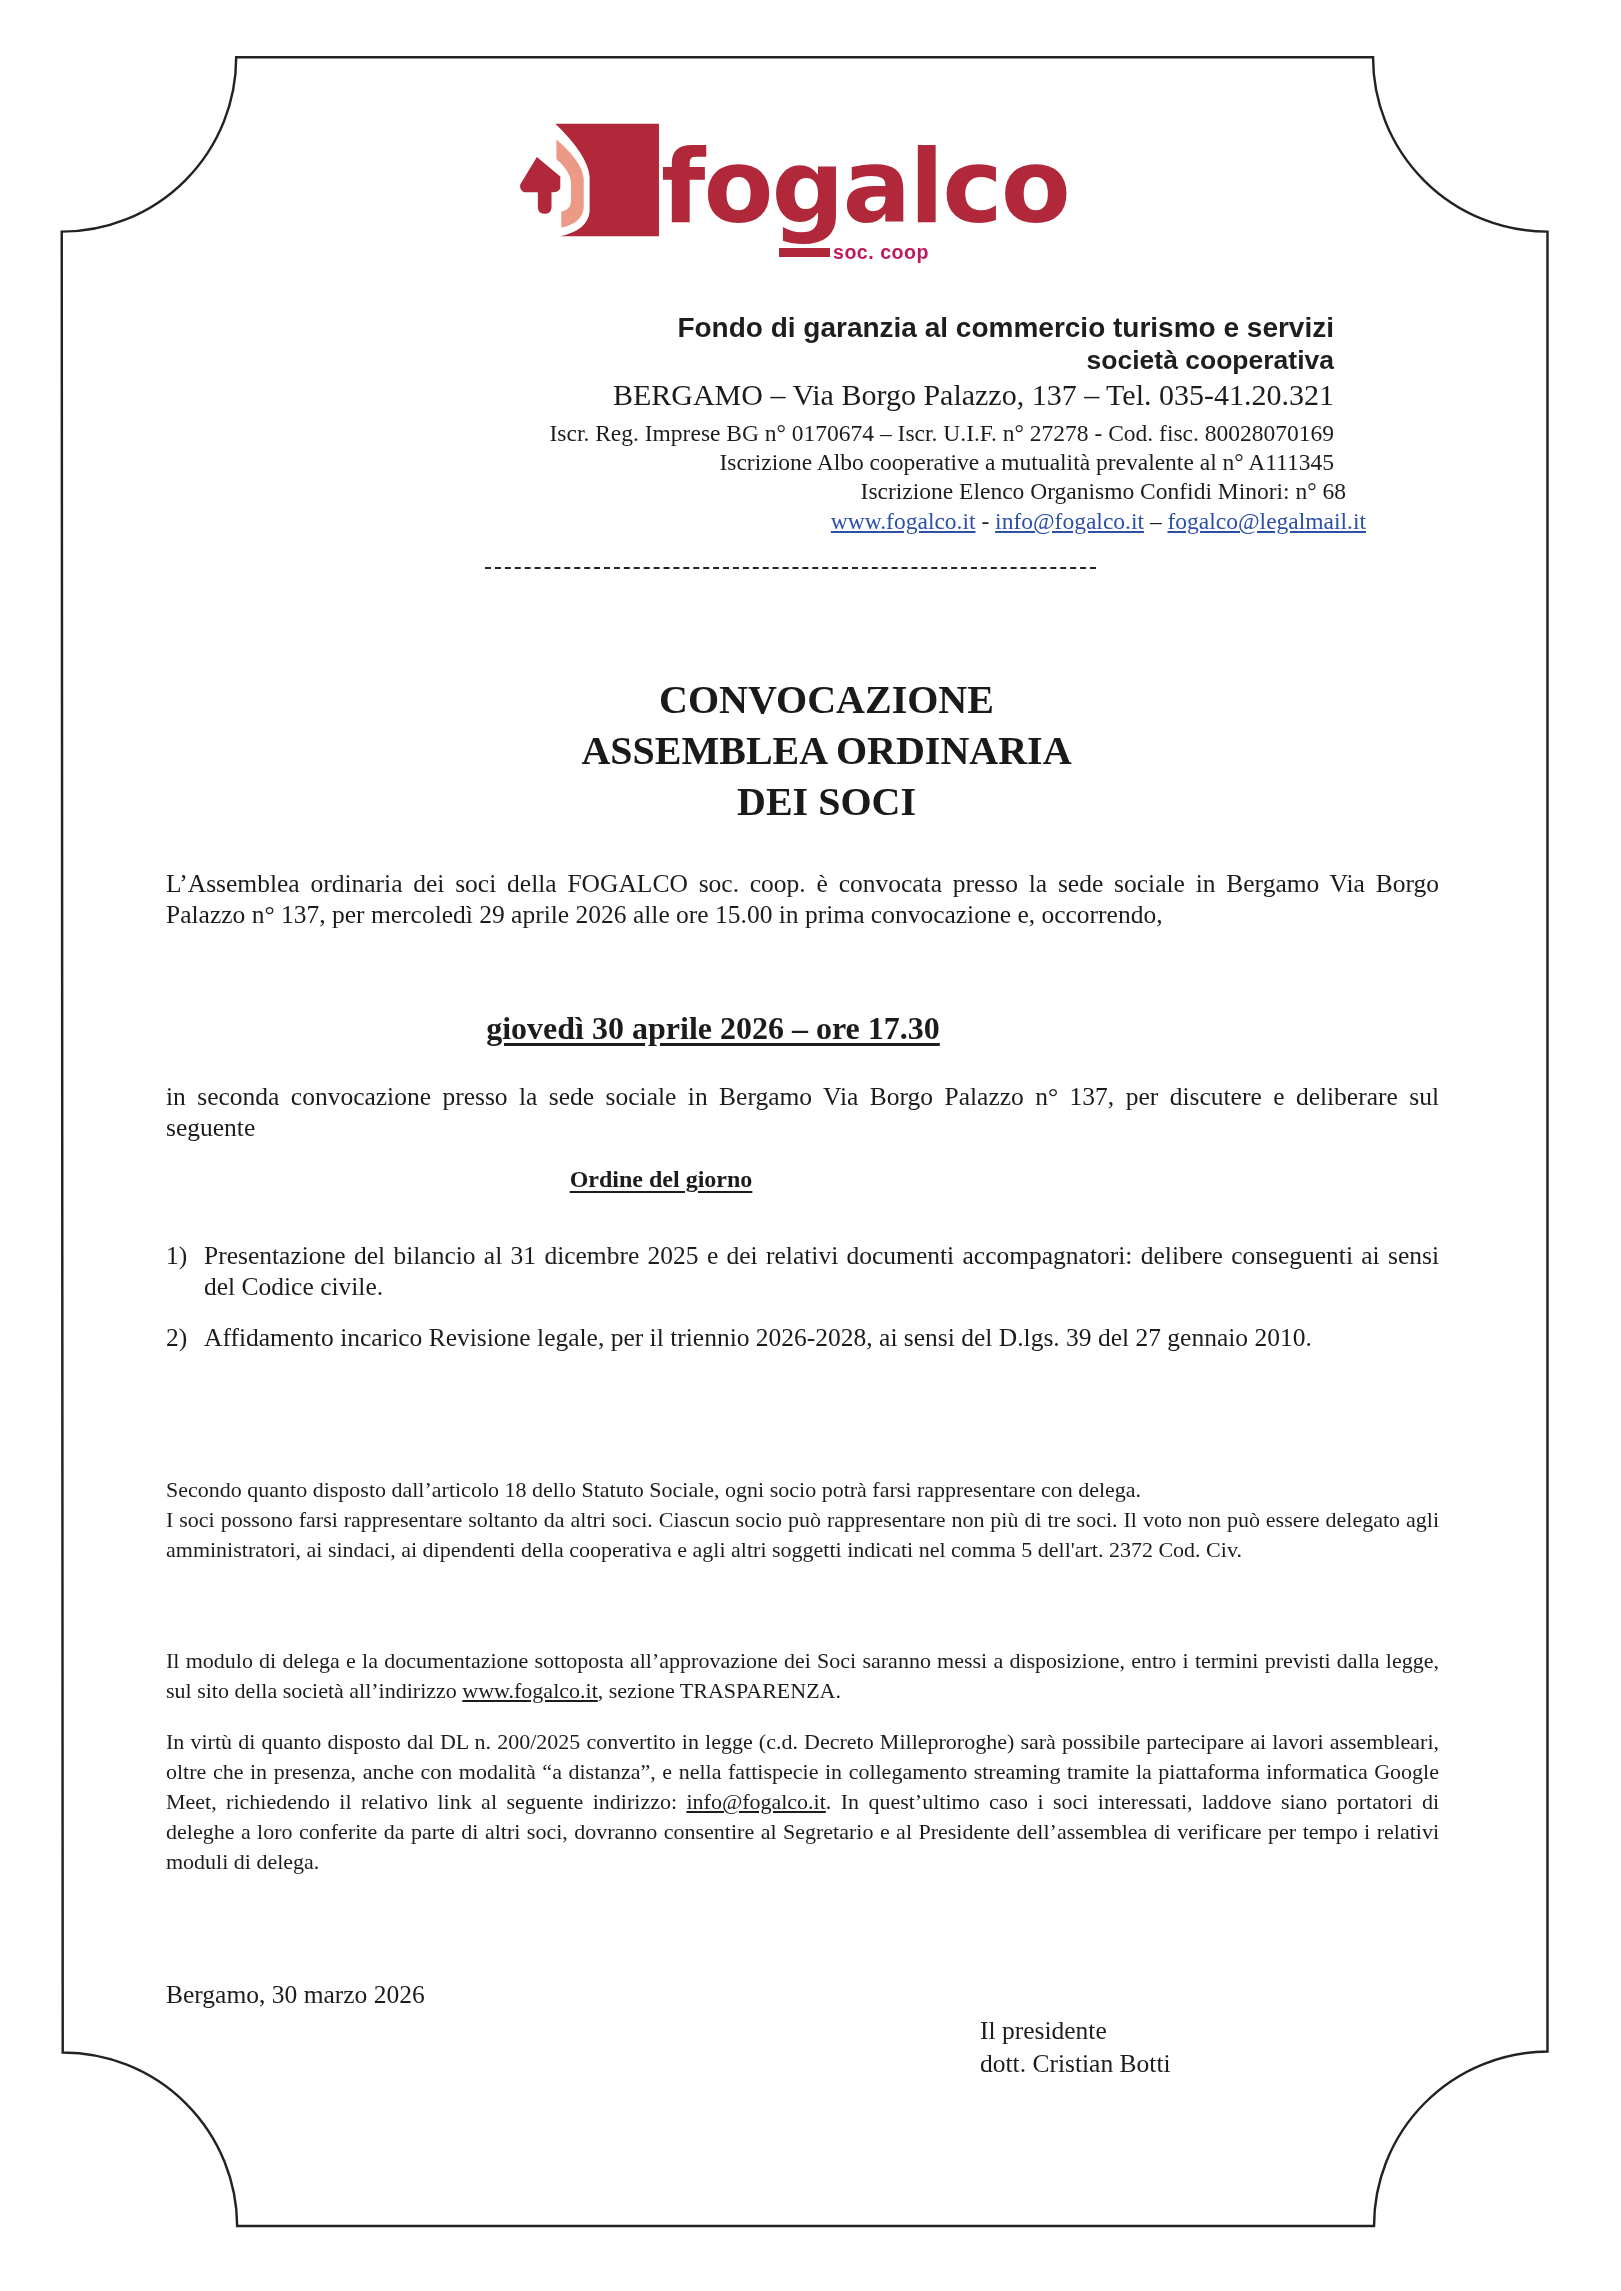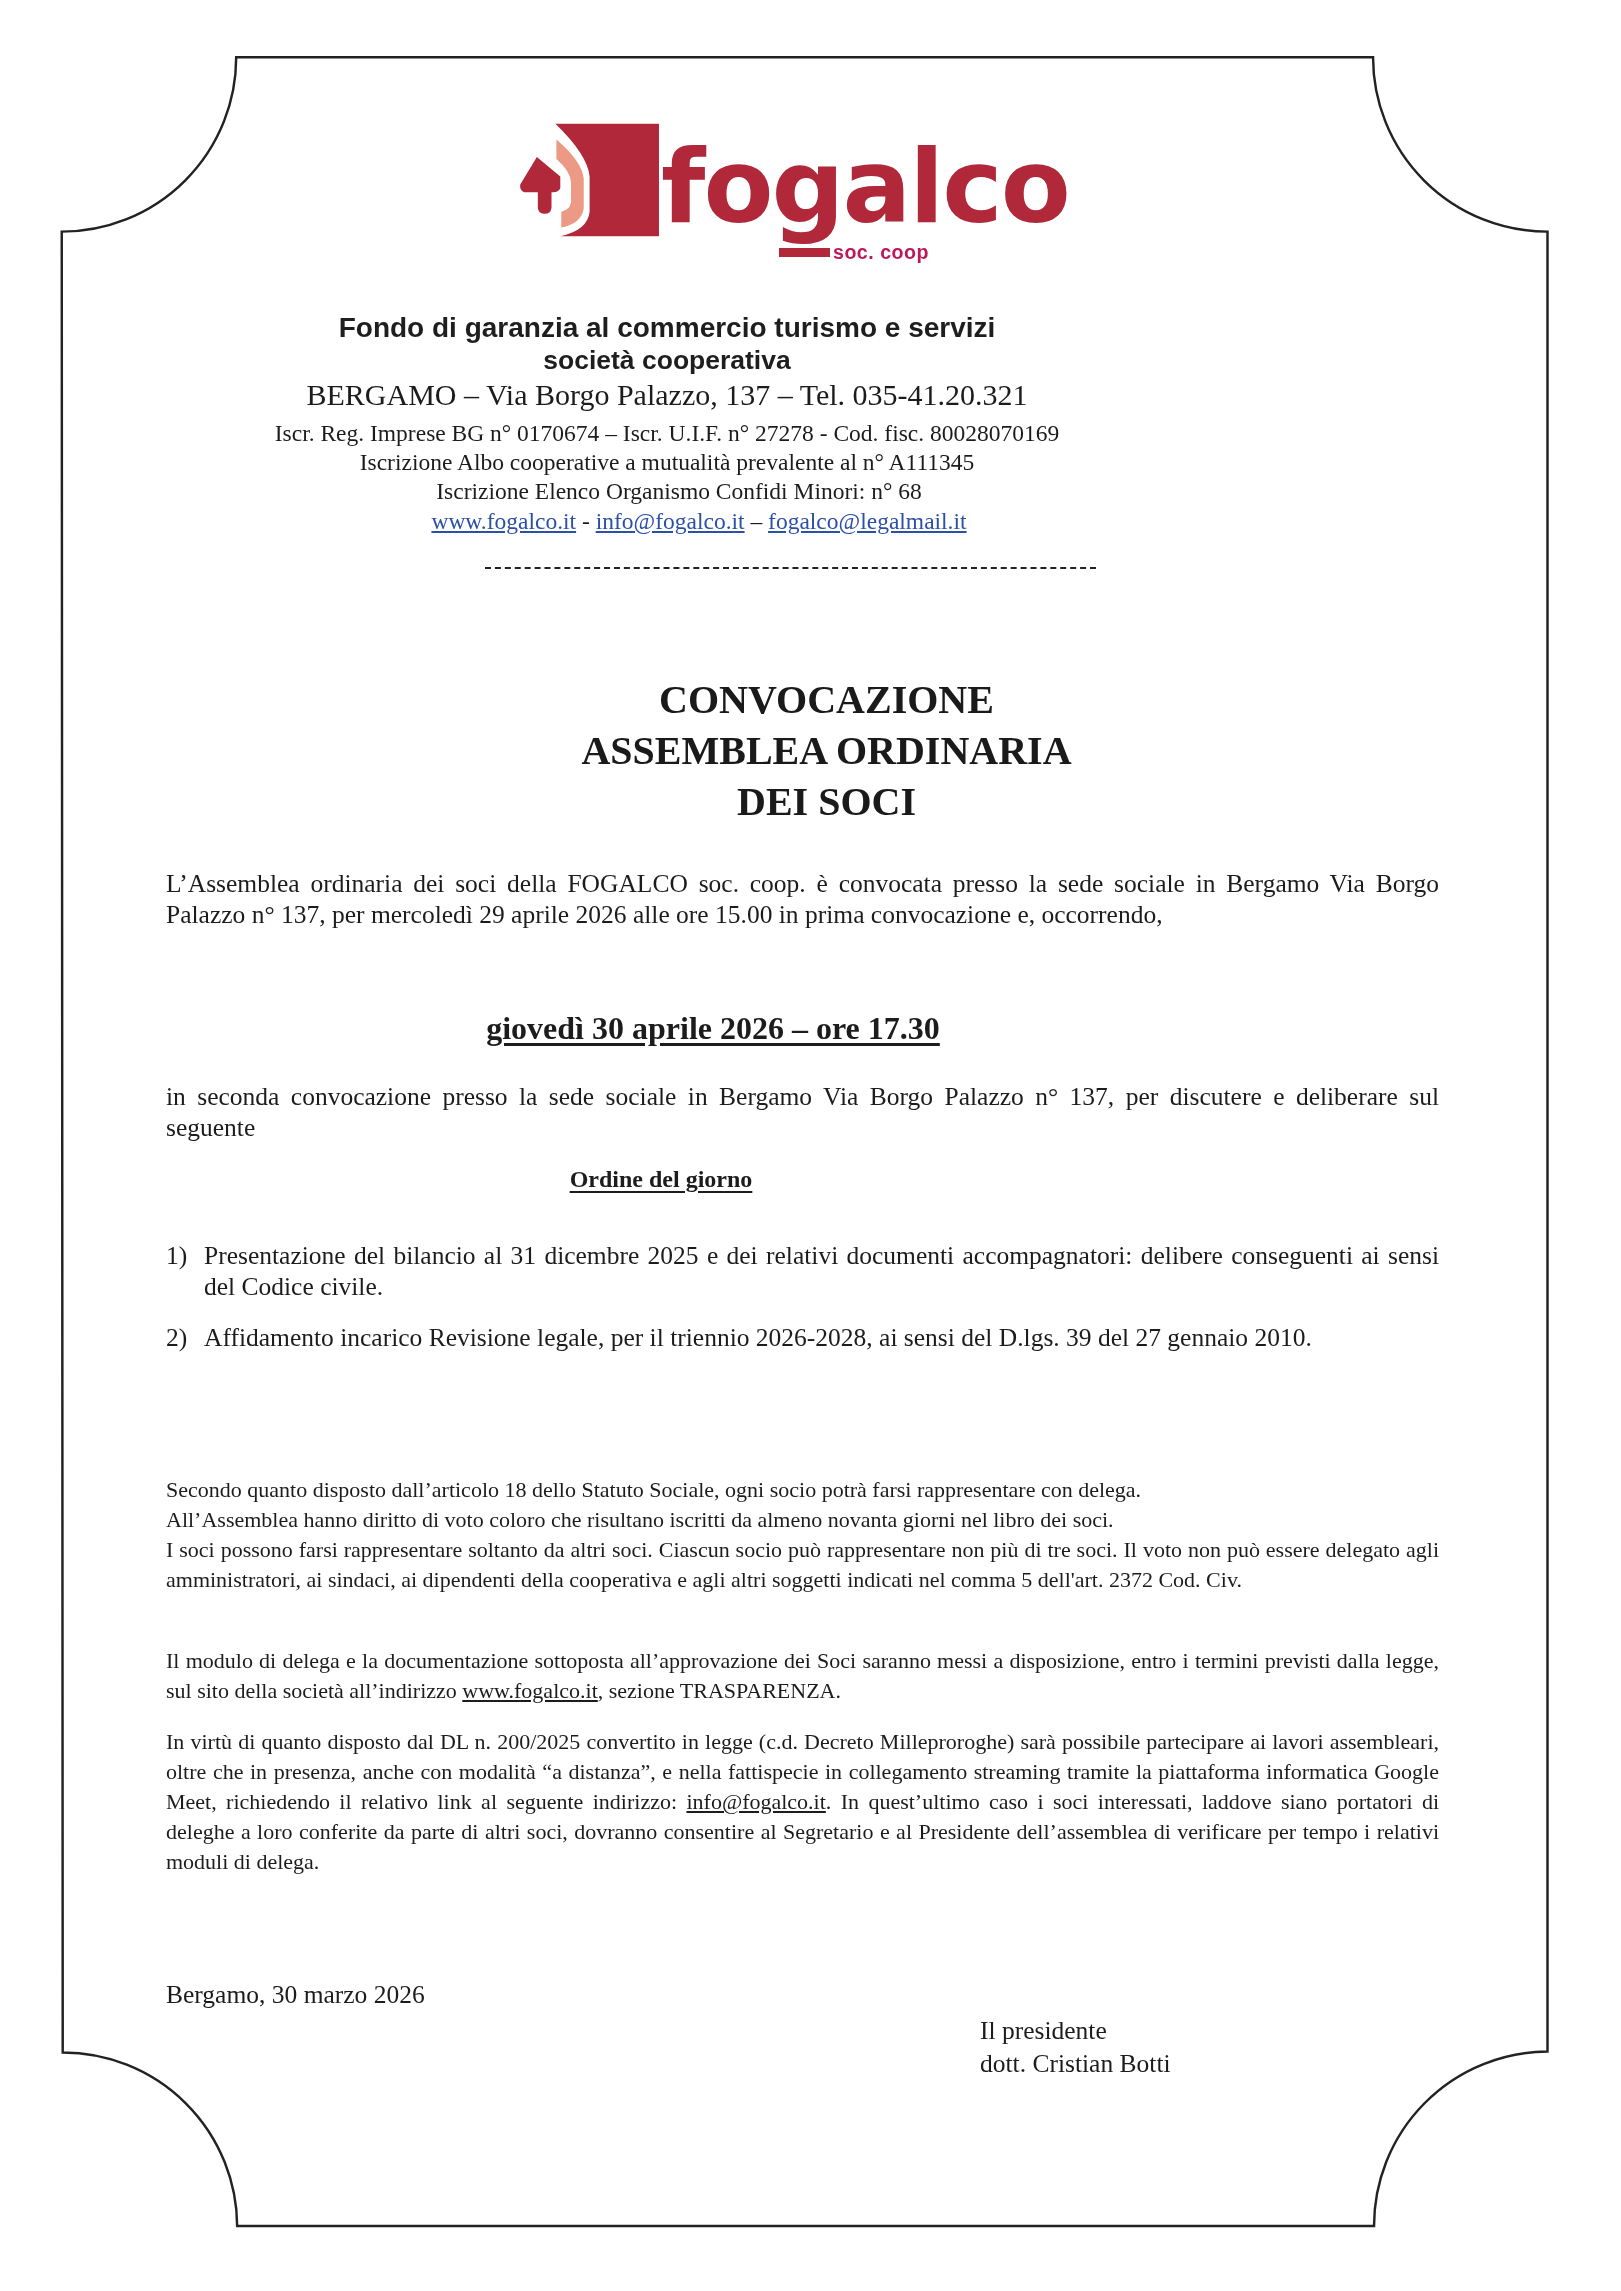--- a/index.html
+++ b/index.html
@@ -11,21 +11,21 @@
   
   .logo { position: absolute; left: 480px; top: 118px; width: 588px; height: 157px; text-align: right; }
   .logo-mark { position: absolute; left: 0; top: 0; width: 186px; height: 127px; }
   .logo-word { position: absolute; left: 181px; top: 17.6px; font-family: "DejaVu Sans", "Liberation Sans", sans-serif;
                font-weight: bold; font-size: 102px; line-height: 102px; letter-spacing: -2px; color: #b0283a; }
   .logo-sub { position: absolute; left: 353px; top: 123px; font-family: "Liberation Sans", sans-serif; font-weight: bold;
               font-size: 19.6px; color: #be185d; letter-spacing: 0.5px; }
   .logo-sub-bar { position: absolute; left: 299px; top: 130px; width: 51px; height: 8.8px; background: #b0283a; }
 
   
-  .hdr { position: absolute; left: 0; width: 1334px; text-align: center; }
+  .hdr { position: absolute; left: 0; width: 1334px; text-align: right; }
   .hdr-org { top: 312px; font-family: "Liberation Sans", sans-serif; font-weight: bold; font-size: 28px; color: #1e1e1e; }
   .hdr-type { top: 345px; font-family: "Liberation Sans", sans-serif; font-weight: bold; font-size: 26.5px; color: #1e1e1e; }
   .hdr-addr { top: 378px; font-size: 30px; }
   .hdr-line { font-size: 23.5px; }
   .hdr-reg1 { top: 420px; }
   .hdr-reg2 { top: 449px; }
   .hdr-reg3 { top: 478px; padding-left: 12px; }
   .hdr-links { top: 508px; font-size: 23.5px; margin-left: 32px; }
   .hdr-links a { color: #2c4fa8; text-decoration: underline; }
   .hdr-sep { position: absolute; left: 485px; top: 567px; width: 611px; height: 0;
@@ -120,21 +120,20 @@
     <span>Presentazione del bilancio al 31 dicembre 2025 e dei relativi documenti accompagnatori: delibere conseguenti ai sensi del Codice civile.</span>
   </div>
   <div class="agenda-item">
     <span class="agenda-num">2)</span>
     <span>Affidamento incarico Revisione legale, per il triennio 2026-2028, ai sensi del D.lgs. 39 del 27 gennaio 2010.</span>
   </div>
 </div>
 
 <div class="body-block small p3">
   <div>Secondo quanto disposto dall’articolo 18 dello Statuto Sociale, ogni socio potrà farsi rappresentare con delega.</div>
-  <div>All’Assemblea hanno diritto di voto coloro che risultano iscritti da almeno novanta giorni nel libro dei soci.</div>
   <div>I soci possono farsi rappresentare soltanto da altri soci. Ciascun socio può rappresentare non più di tre soci. Il voto non può essere delegato agli amministratori, ai sindaci, ai dipendenti della cooperativa e agli altri soggetti indicati nel comma 5 dell'art. 2372 Cod. Civ.</div>
 </div>
 
 <div class="body-block small p4">
   <span>Il modulo di delega e la documentazione sottoposta all’approvazione dei Soci saranno messi a disposizione, entro i termini previsti dalla legge, sul sito della società all’indirizzo </span><a>www.fogalco.it</a><span>, sezione TRASPARENZA.</span>
 </div>
 
 <div class="body-block small p5">
   <span>In virtù di quanto disposto dal DL n. 200/2025 convertito in legge (c.d. Decreto Milleproroghe) sarà possibile partecipare ai lavori assembleari, oltre che in presenza, anche con modalità “a distanza”, e nella fattispecie in collegamento streaming tramite la piattaforma informatica Google Meet, richiedendo il relativo link al seguente indirizzo: </span><a>info@fogalco.it</a><span>. In quest’ultimo caso i soci interessati, laddove siano portatori di deleghe a loro conferite da parte di altri soci, dovranno consentire al Segretario e al Presidente dell’assemblea di verificare per tempo i relativi moduli di delega.</span>
 </div>

